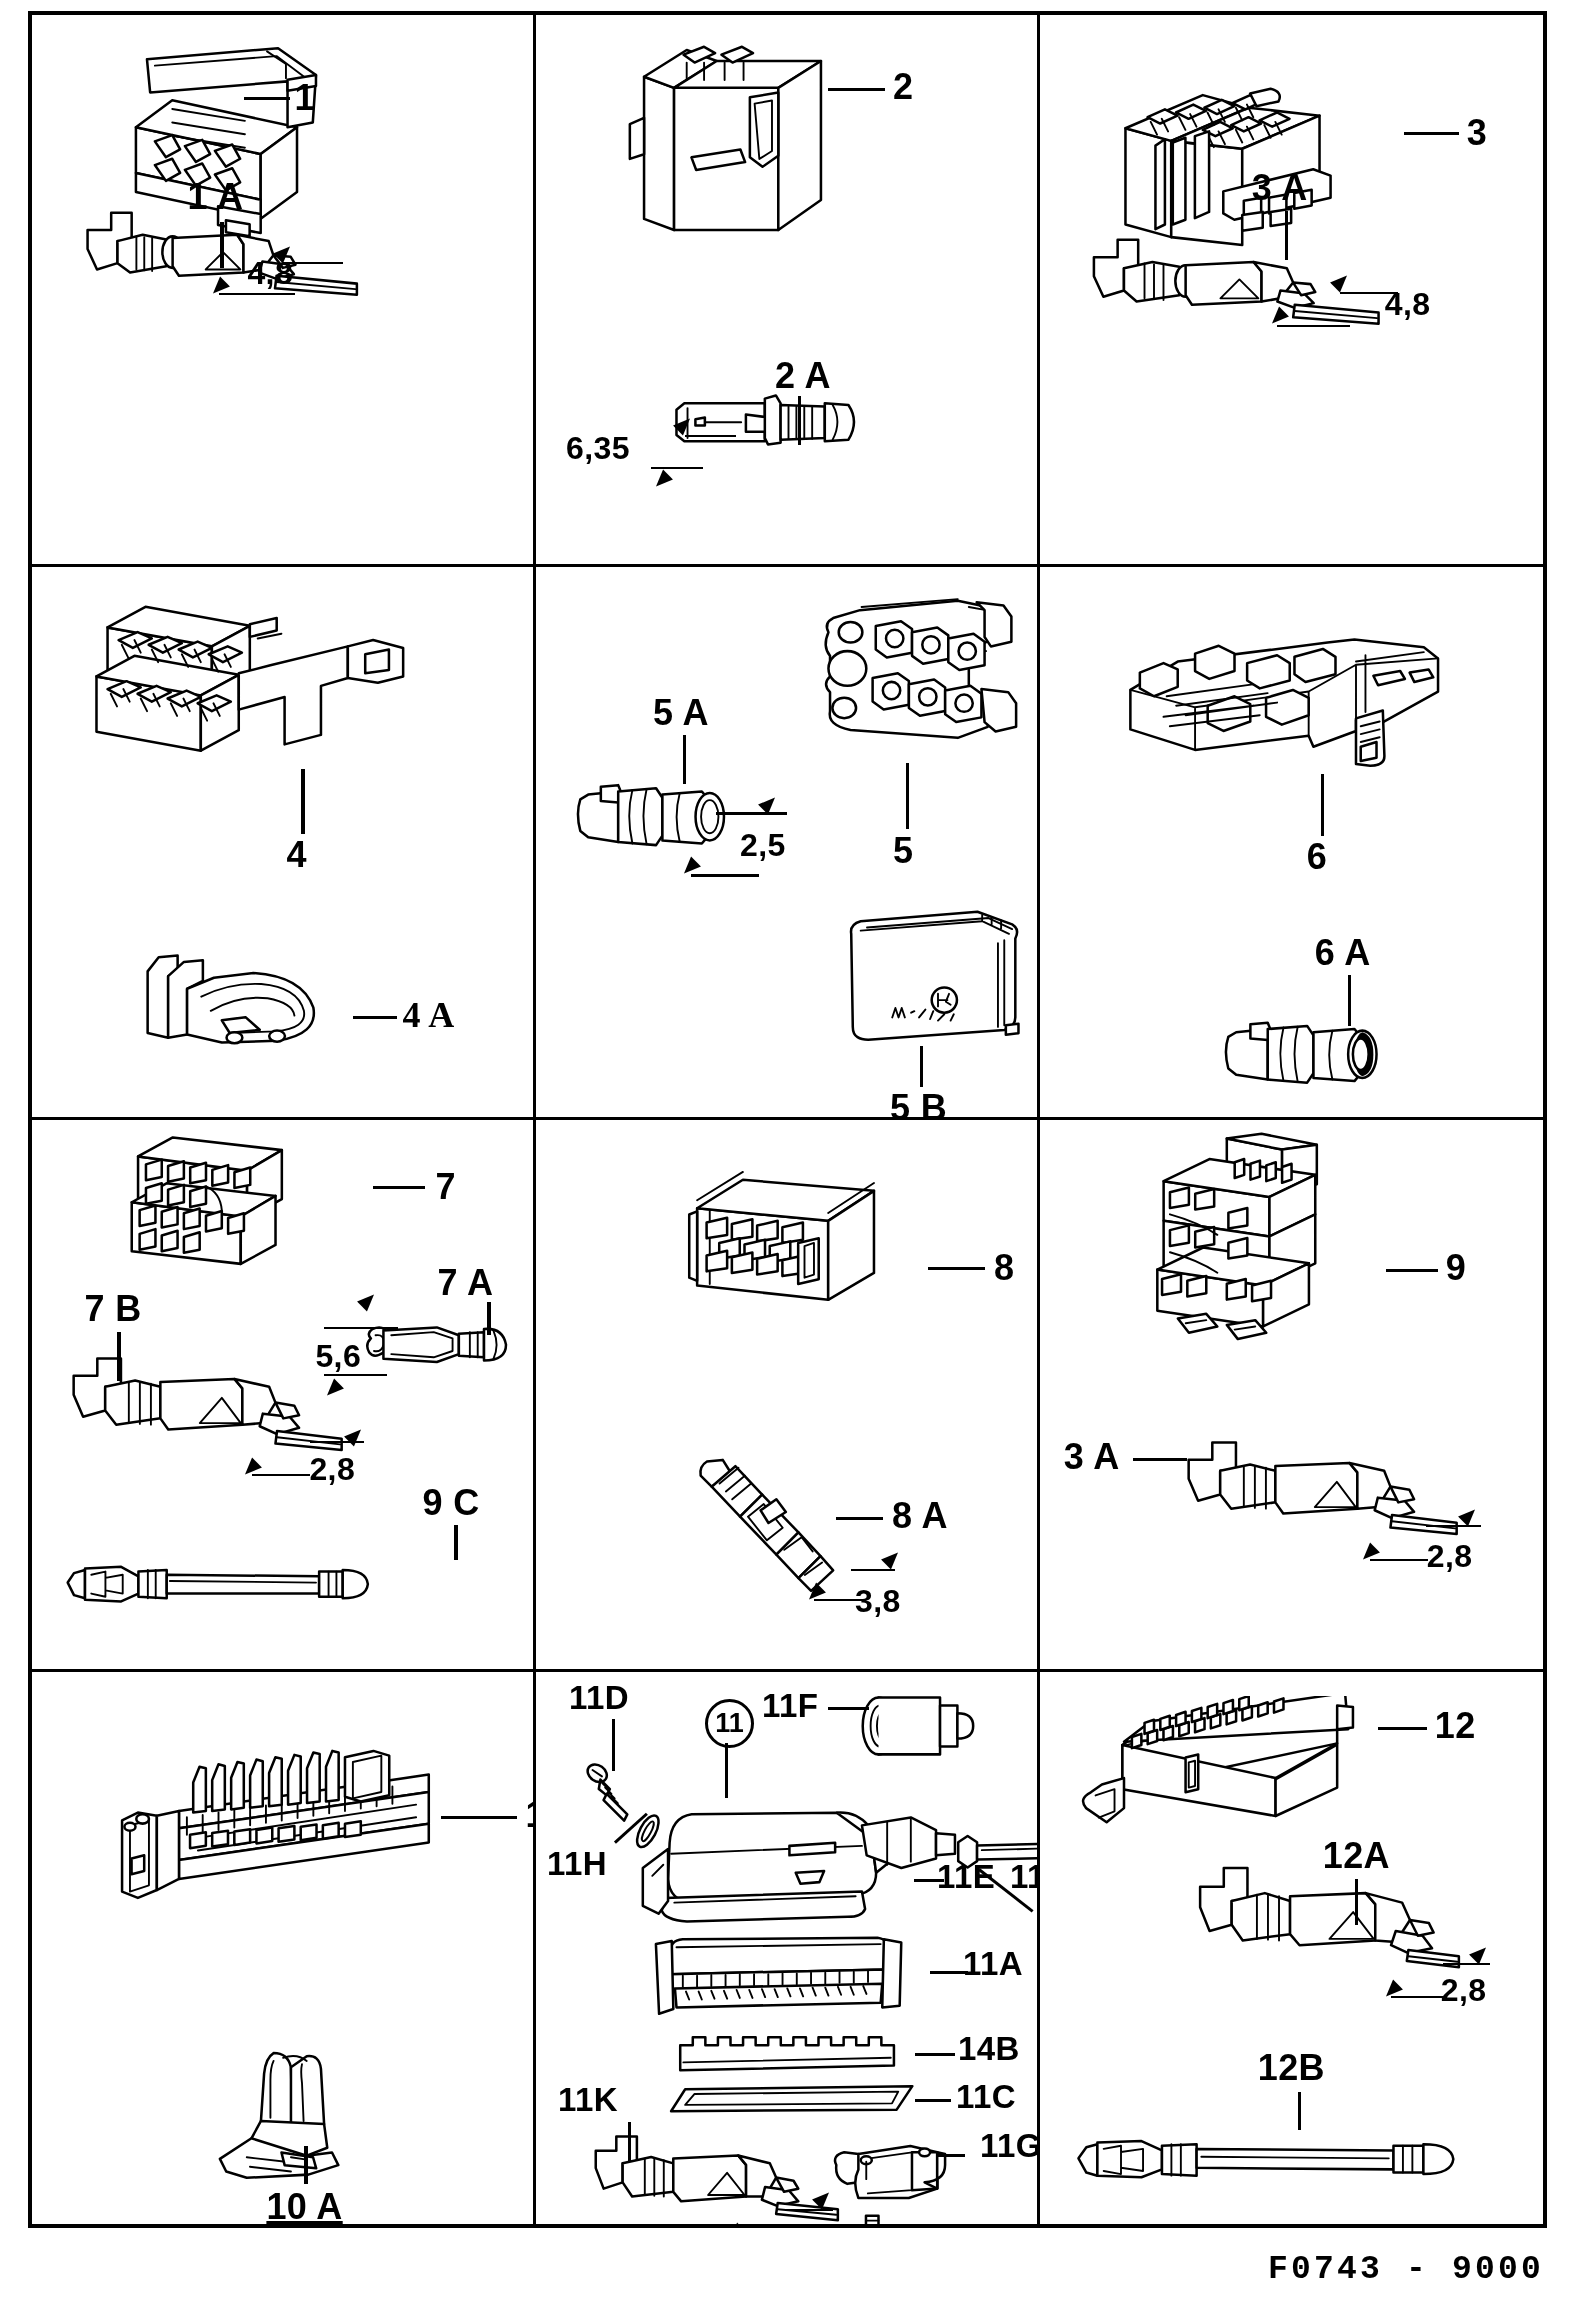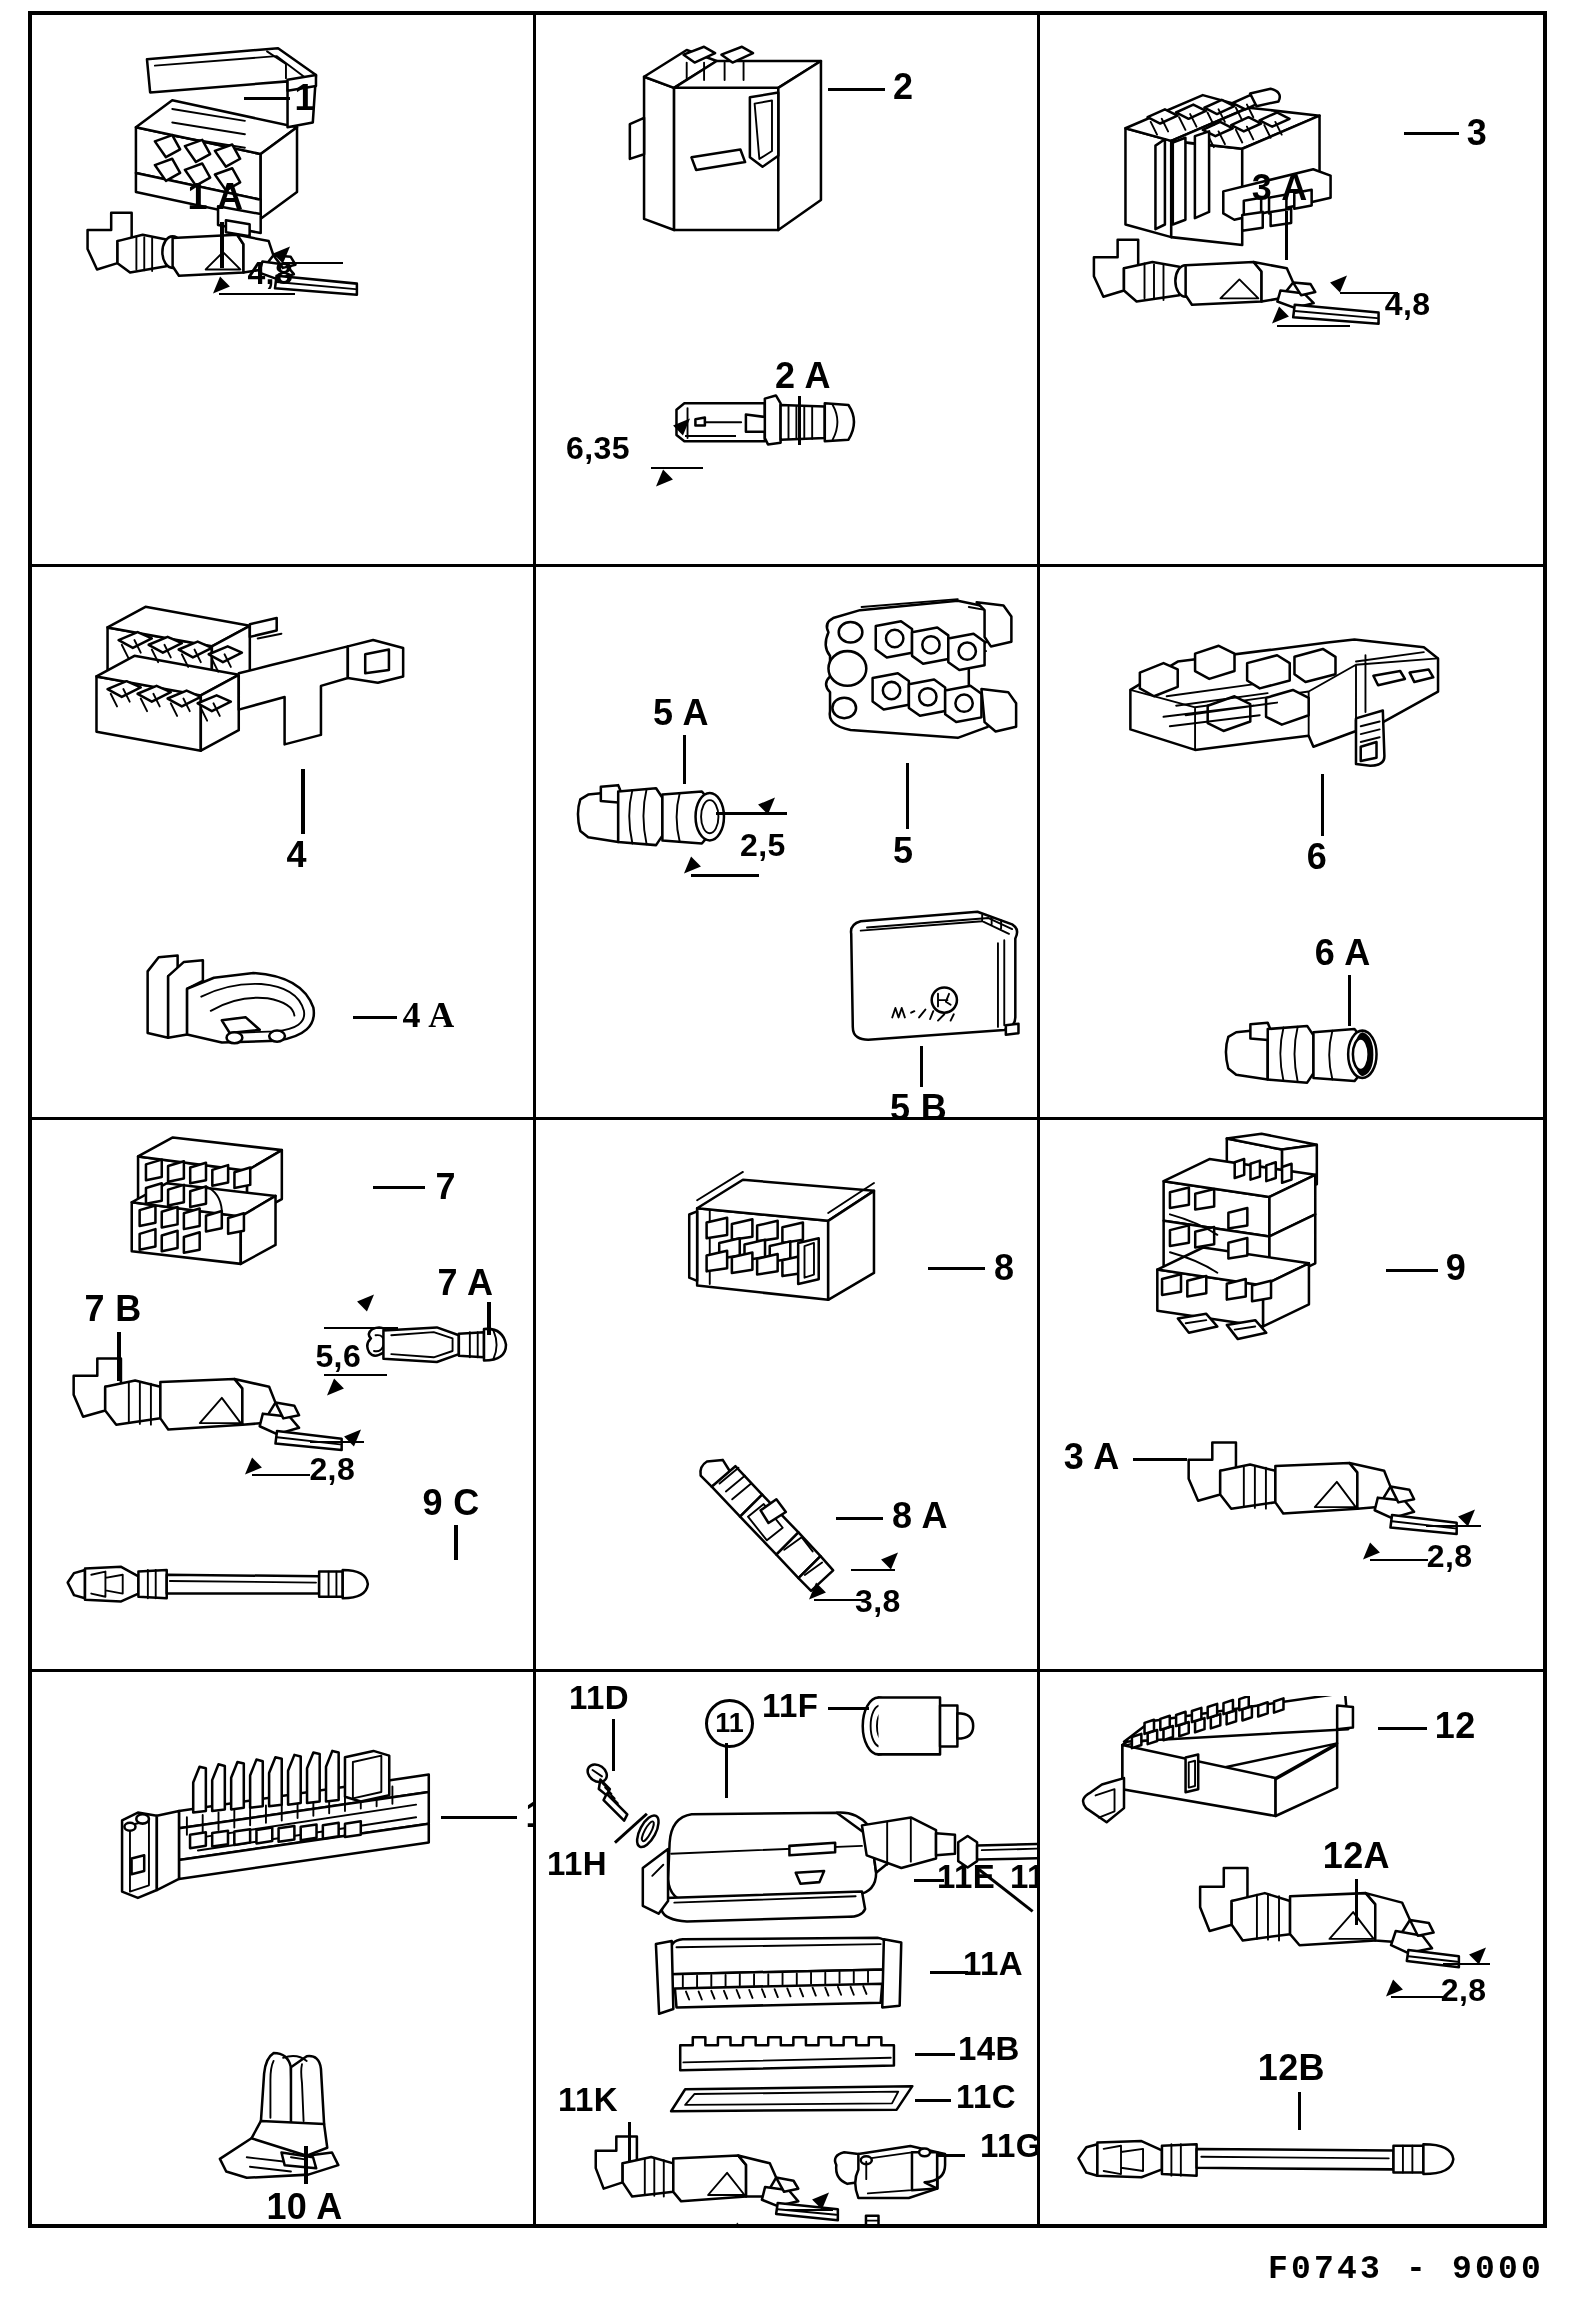--- a/index.html
+++ b/index.html
@@ -650,21 +650,21 @@
           <path class="t" d="M74 24 Q70 32 70 48 L70 96 M110 28 Q108 36 110 52 L112 100"></path>
           <path class="t" d="M86 20 Q104 14 116 24"></path>
           <path class="o" d="M58 100 L138 104 L142 134 L116 144 L62 138 L46 122 Z"></path>
           <path class="o" d="M6 148 L46 122 L116 144 L148 140 L156 156 L118 168 L40 172 L14 164 Z"></path>
           <path class="t" d="M40 146 L92 152 M44 158 L96 164"></path>
           <path class="o" d="M84 140 L124 146 L128 160 L88 156 Z"></path>
           <path class="t" d="M96 146 L116 149"></path>
         </svg>
       </div>
       <div class="lead v" style="left:272px;top:474px;height:38px;"></div>
-      <div class="lbl big" style="left:234px;top:517px;">10 A</div>
+      <div class="lbl big" style="left:234px;top:517px;text-decoration:underline;">10 A</div>
     </div>
 
     <div class="cell c2 r4">
 
       <div class="art" style="left:47px;top:87px;">
         <svg width="87" height="87" viewBox="0 0 110 110">
           <ellipse class="o" cx="18" cy="18" rx="13" ry="10" transform="rotate(35 18 18)"></ellipse>
           <path class="t" d="M12 14 L24 22"></path>
           <path class="o" d="M22 26 L34 38 L30 46 L20 38 Z"></path>
           <path class="t" d="M24 30 L32 38 M28 36 L36 44 M32 42 L40 50 M36 48 L44 56"></path>

